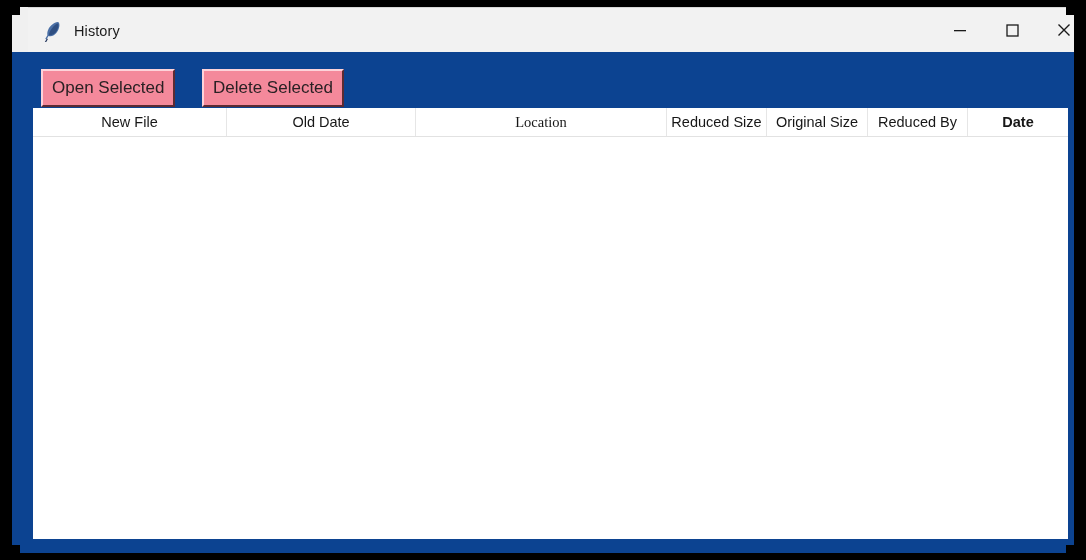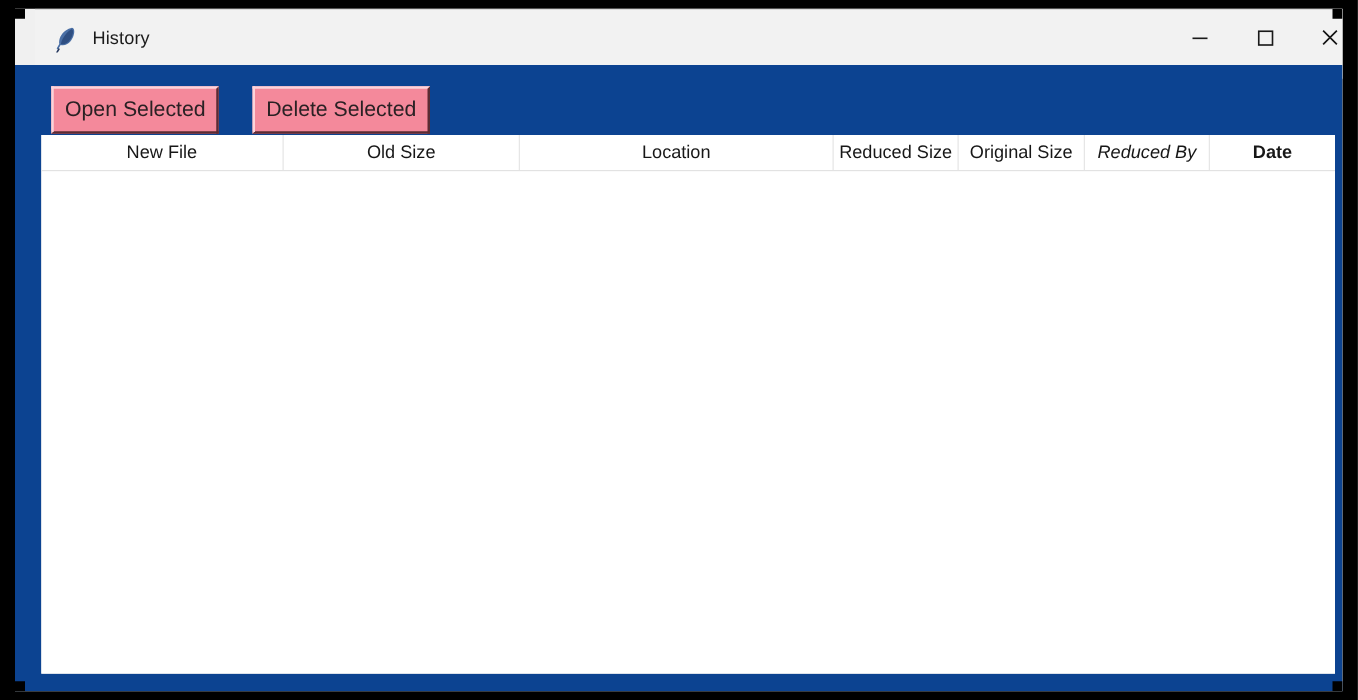--- a/index.html
+++ b/index.html
@@ -124,21 +124,21 @@
   #btn-open { left: 29px; }
   #btn-delete { left: 190px; }
 
   
   #tree-panel {
     position: absolute;
     left: 21px;
     top: 56px;
     width: 1035px;
     height: 431px;
-    background: #e5e5e5;
+    background: #0c4a6e;
     box-sizing: border-box;
     overflow: hidden;
   }
   #tree-header {
     position: relative;
     height: 29px;
     width: 1035px;
     background: #ffffff;
     border-bottom: 1px solid #e2e2e2;
     box-sizing: border-box;
@@ -214,25 +214,25 @@
     <div id="app-body" style="background: rgb(12, 67, 145);">
 
       <div id="toolbar">
         <div class="tk-button" id="btn-delete" style="background: rgb(244, 137, 155); border-color: rgb(253, 211, 218) rgb(92, 43, 51) rgb(92, 43, 51) rgb(253, 211, 218);">Delete Selected</div>
         <div class="tk-button" id="btn-open" style="background: rgb(244, 137, 155); border-color: rgb(253, 211, 218) rgb(92, 43, 51) rgb(92, 43, 51) rgb(253, 211, 218);">Open Selected</div>
       </div>
 
       <div id="tree-panel">
         <div id="tree-header">
           <div class="th" style="left: 0px; width: 194px;">New File</div>
-          <div class="th" style="left: 194px; width: 189px;">Old Size</div>
-          <div class="th" style="left: 383px; width: 251px;">Location</div>
+          <div class="th" style="left: 194px; width: 189px;">Old Date</div>
+          <div class="th" style="left: 383px; width: 251px; font-family: Liberation Serif, serif;">Location</div>
           <div class="th" style="left: 634px; width: 100px;">Reduced Size</div>
           <div class="th" style="left: 734px; width: 101px;">Original Size</div>
-          <div class="th" style="left: 835px; width: 100px; font-style: italic;">Reduced By</div>
+          <div class="th" style="left: 835px; width: 100px;">Reduced By</div>
           <div class="th" style="left: 935px; width: 100px; font-weight: bold;">Date</div>
         </div>
         <div id="tree-body"></div>
       </div>
 
     </div>
 
     <div class="corner" style="left:0;top:0;"></div>
     <div class="corner" style="right:0;top:0;"></div>
     <div class="corner" style="left:0;bottom:0;"></div>

